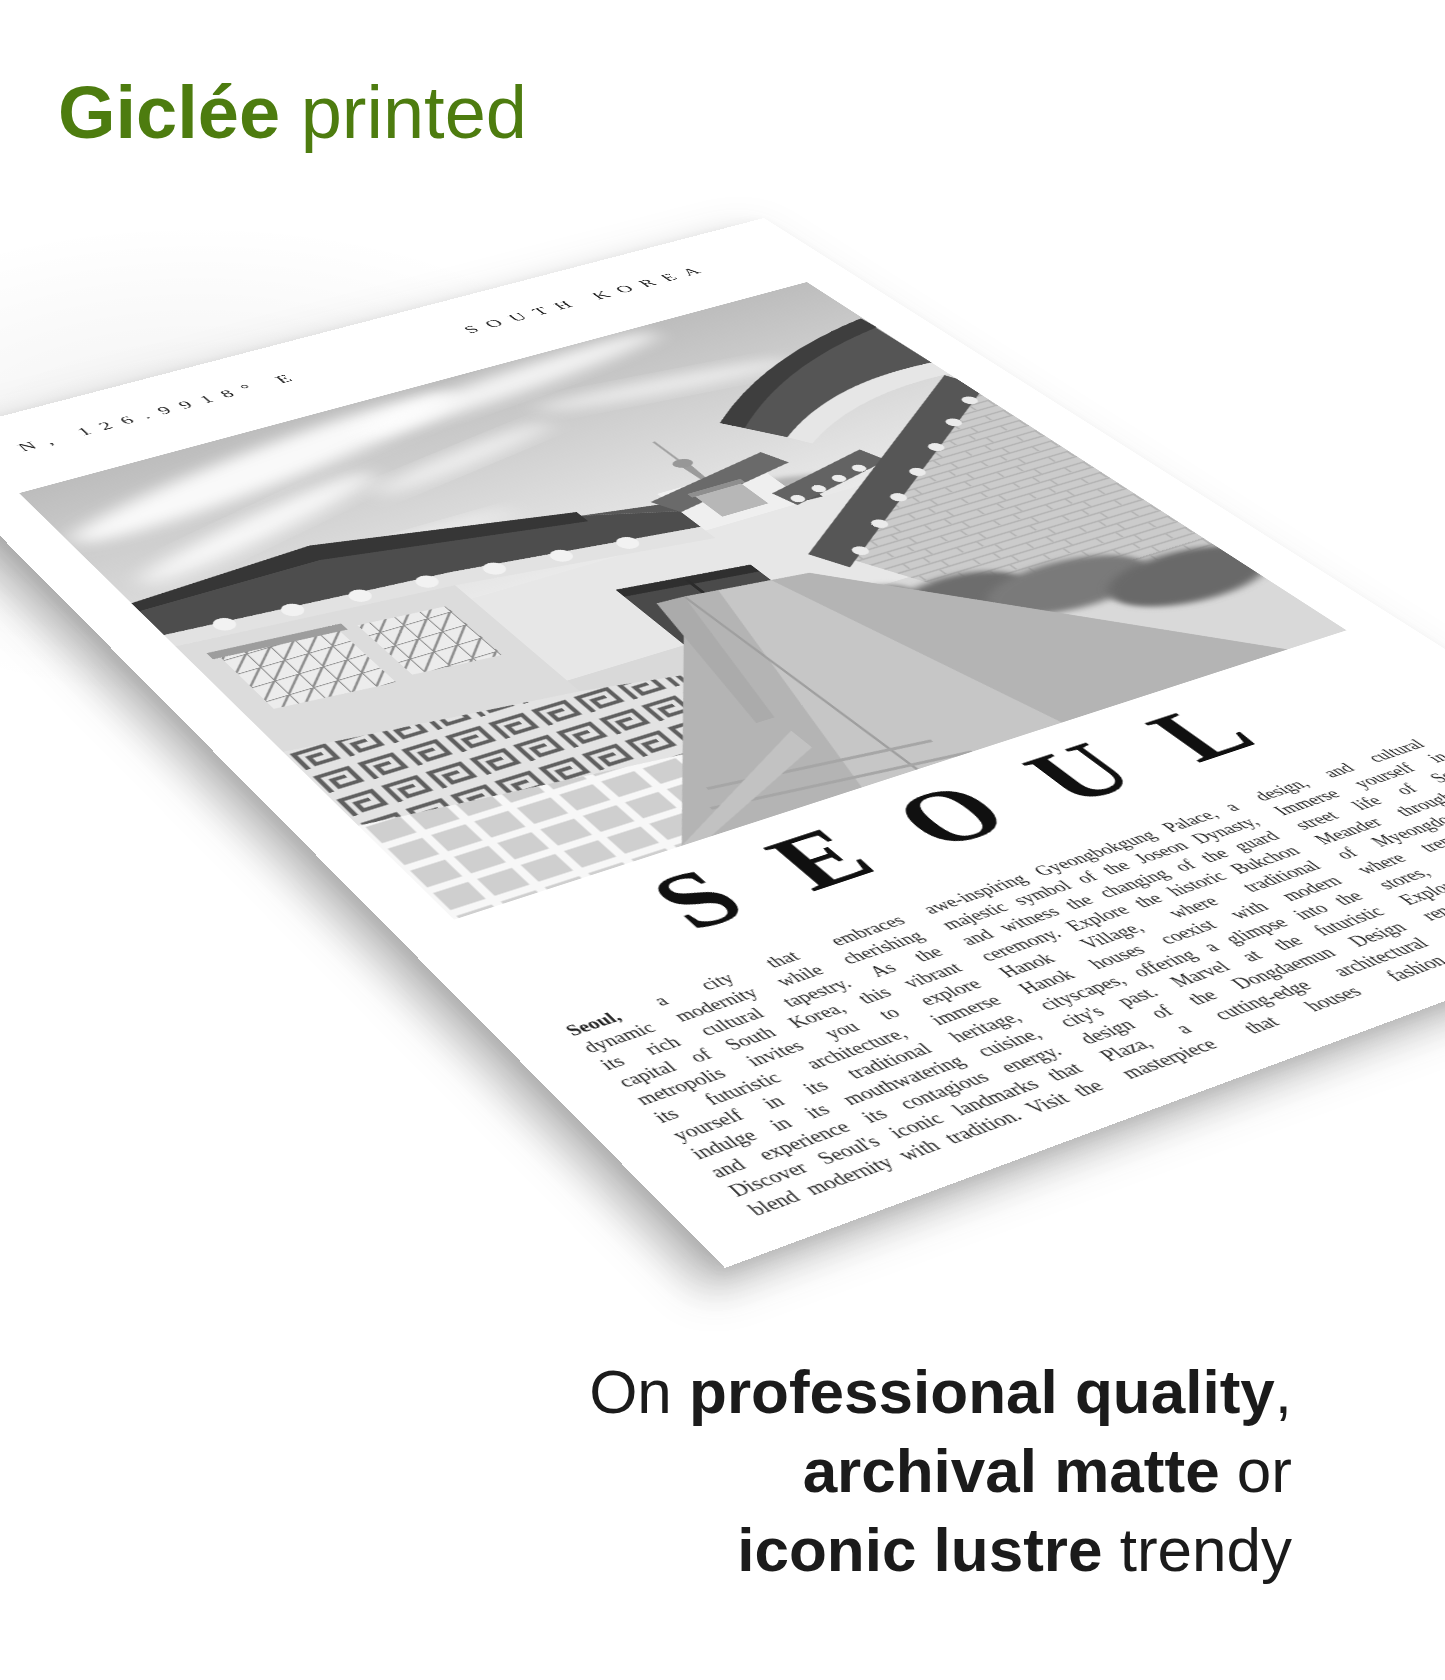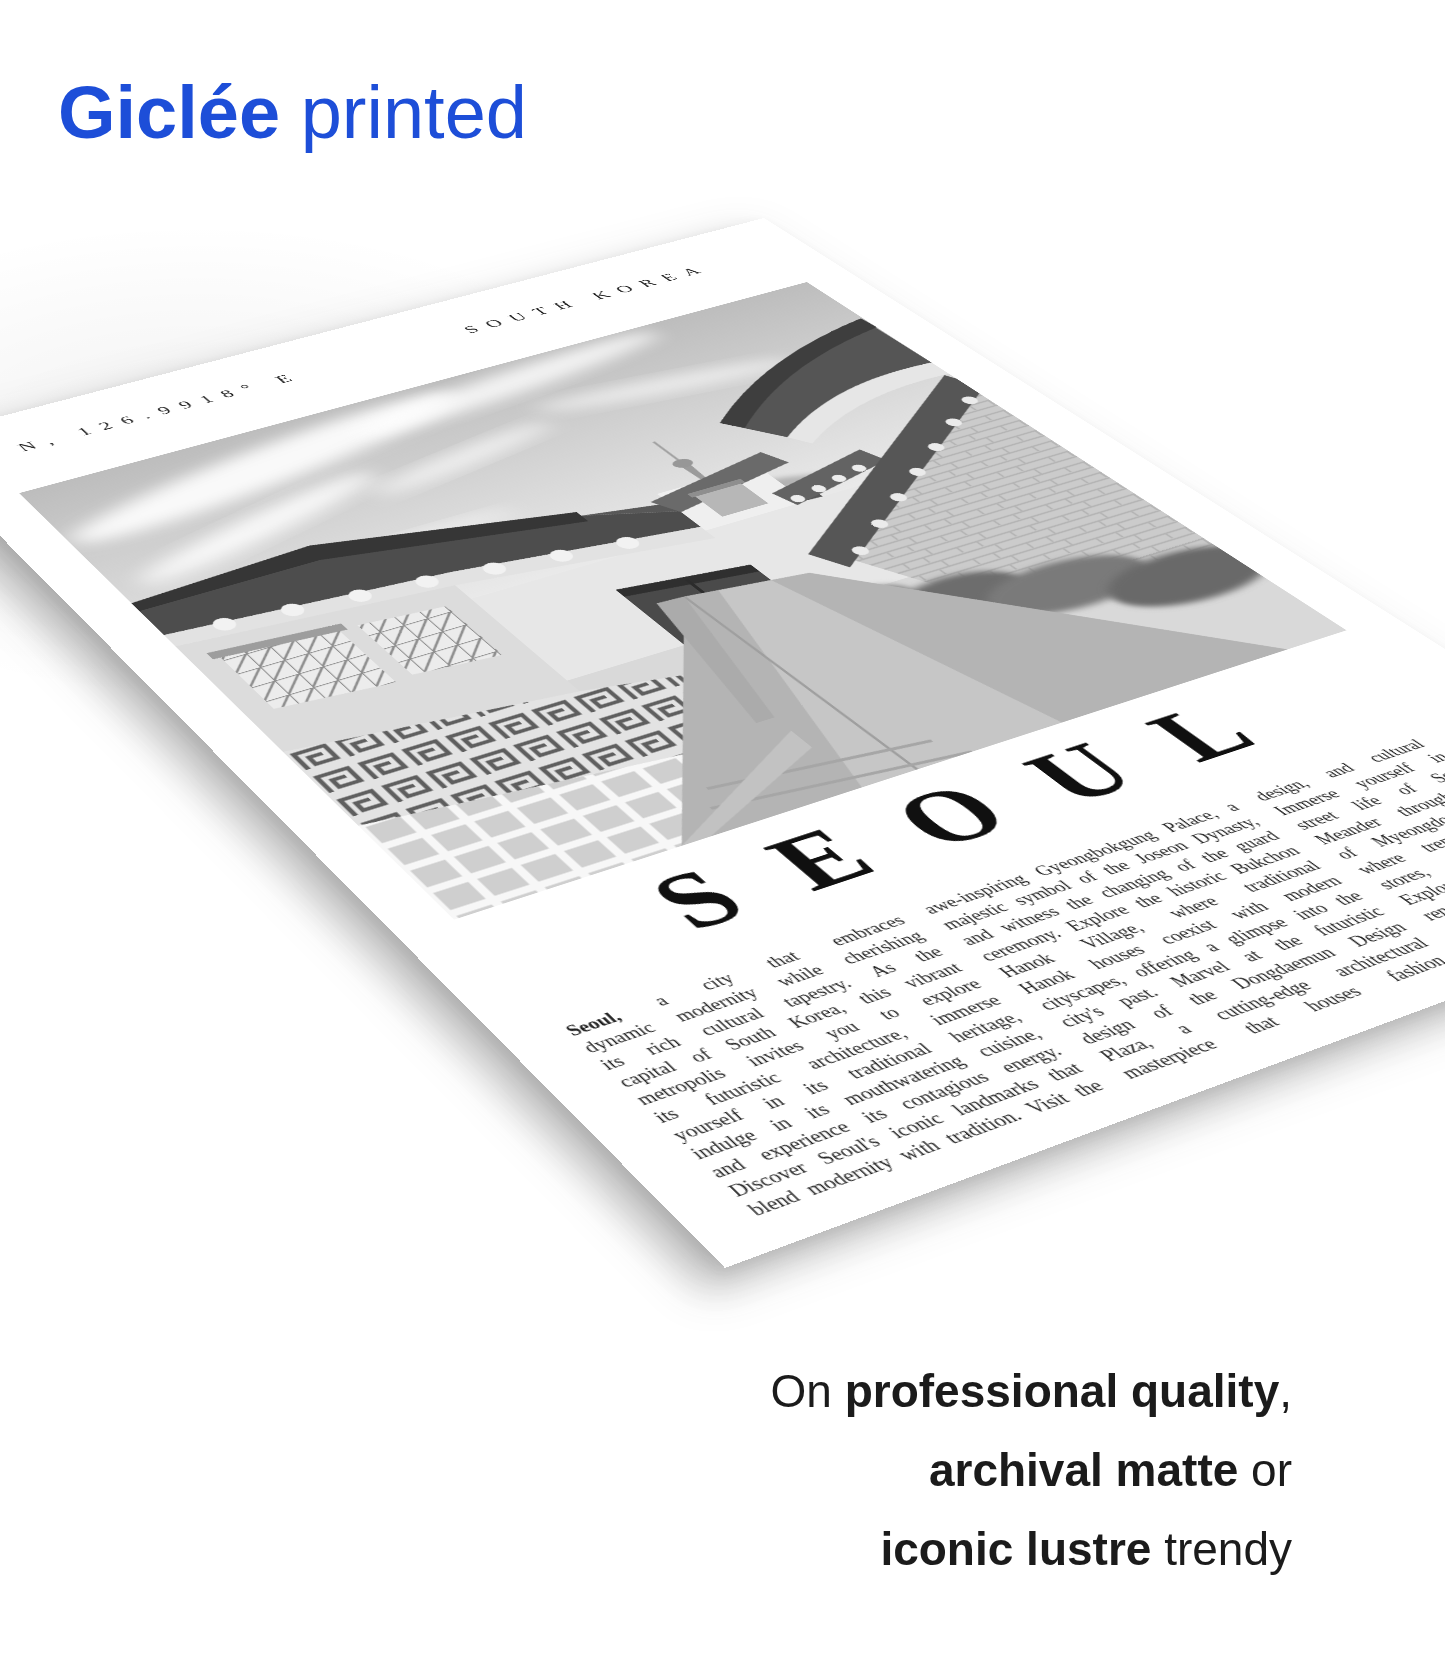--- a/index.html
+++ b/index.html
@@ -8,27 +8,27 @@
     background:#ffffff;font-family:"Liberation Sans",sans-serif;
   }
   
   .sheen{
     position:absolute;left:0;top:120px;width:1100px;height:620px;
     background:radial-gradient(60% 55% at 18% 55%, rgba(0,0,0,0.06), rgba(0,0,0,0) 70%);
     z-index:0;
   }
   .headline{
     position:absolute;left:58px;top:70px;z-index:3;
-    font-size:74px;color:#1d4ed8;letter-spacing:0px;white-space:nowrap;
+    font-size:74px;color:#4d7c0f;letter-spacing:0px;white-space:nowrap;
   }
   .headline .hb{font-weight:700;}
   .headline .hr{font-weight:400;}
   .footer{
     position:absolute;right:153px;top:1352px;z-index:3;text-align:right;
-    font-size:46px;line-height:79px;color:#1b1b1b;white-space:nowrap;
+    font-size:62px;line-height:79px;color:#1b1b1b;white-space:nowrap;
   }
   .footer b{font-weight:700;}
   
   .poster-wrap{
     position:absolute;left:0;top:0;z-index:1;
     filter:drop-shadow(-18px 22px 22px rgba(40,40,40,0.30)) drop-shadow(-4px 8px 8px rgba(40,40,40,0.12));
   }
   .poster{
     position:absolute;left:0;top:0;width:1080px;height:1400px;background:#ffffff;
     transform-origin:0 0;

